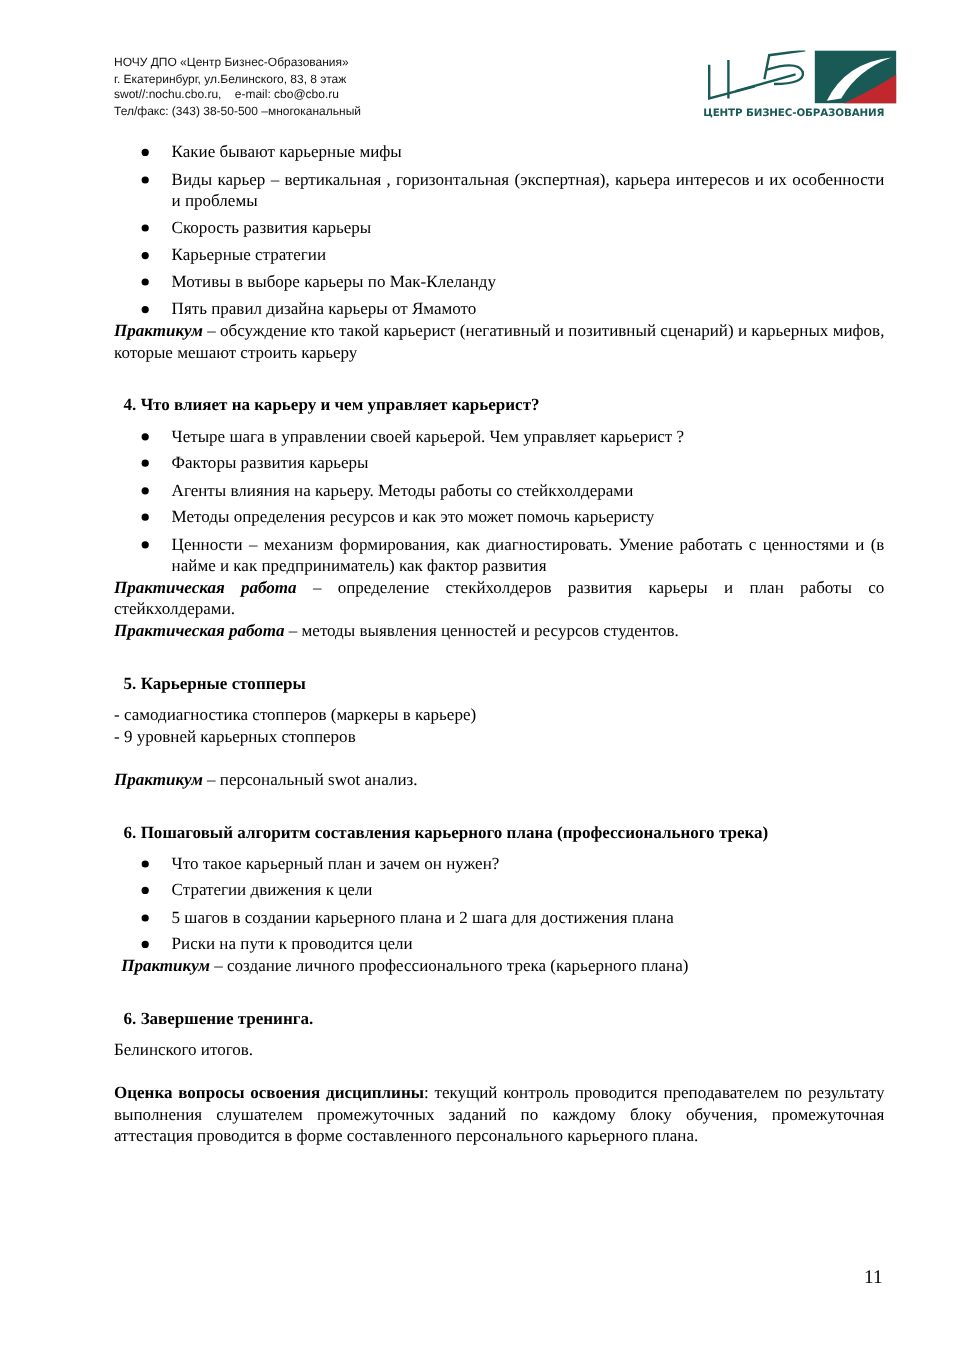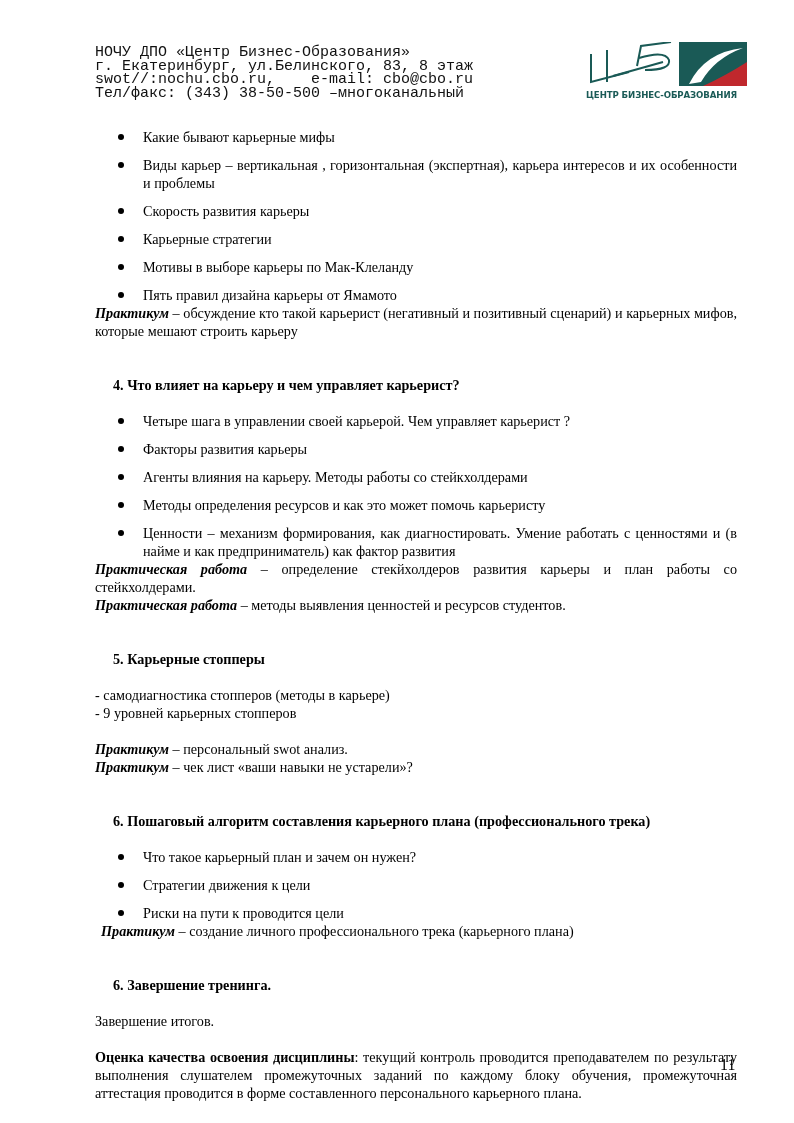--- a/index.html
+++ b/index.html
@@ -1,40 +1,40 @@
 <!DOCTYPE html>
 <html><head>
 <meta charset="utf-8">
 <style>
   html, body { margin: 0; padding: 0; background: #ffffff; }
   body { width: 794px; height: 1123px; position: relative; overflow: hidden; color: #000; }
   .header-info {
     position: absolute; left: 95px; top: 46px;
-    font-family: Liberation Mono, monospace; font-size: 15px; line-height: 13.5px; color: #111;
+    font-family: Liberation Sans, sans-serif; font-size: 10px; line-height: 13.5px; color: #111;
   }
   .header-info div { white-space: pre; }
   .logo { position: absolute; left: 585px; top: 42px; width: 162px; height: 62px; }
   .logo-caption {
     position: absolute; left: 586px; top: 90px; width: 162px;
     font-family: "DejaVu Sans", sans-serif; font-weight: bold; font-size: 8.6px;
     color: #1a5a56; letter-spacing: -0.1px; white-space: nowrap;
   }
   .content {
     position: absolute; left: 95px; top: 118px; width: 642px;
     font-family: "Liberation Serif", serif; font-size: 14.2px; line-height: 18px;
   }
   ul.bullets { list-style: none; margin: 0; padding: 0; }
-  ul.bullets li { position: relative; padding-left: 48px; margin-bottom: 4.5px; text-align: justify; line-height: 18px; margin-top: 10px; }
+  ul.bullets li { position: relative; padding-left: 48px; margin-bottom: 4.5px; text-align: justify; line-height: 18px; }
   ul.bullets li::before {
     content: ""; position: absolute; left: 23px; top: 6px; width: 6px; height: 6px;
     border-radius: 50%; background: #000;
   }
   .para { text-align: justify; margin: 0; }
   .gap { height: 18px; }
-  .h { font-weight: bold; margin: 18px; }
+  .h { font-weight: bold; margin: 8px; }
   .bi { font-weight: bold; font-style: italic; }
   .b { font-weight: bold; }
   .page-num {
     position: absolute; left: 720px; top: 1056px;
     font-family: "Liberation Serif", serif; font-size: 16px;
   }
 </style>
 </head>
 <body>
 
@@ -79,36 +79,36 @@
     <li> Факторы развития карьеры</li>
     <li>Агенты влияния на карьеру. Методы работы со стейкхолдерами</li>
     <li>Методы определения ресурсов и как это может помочь карьеристу</li>
     <li style="margin-bottom:0">Ценности – механизм формирования, как диагностировать. Умение работать с ценностями и (в найме и как предприниматель) как фактор развития</li>
   </ul>
   <p class="para"><span class="bi">Практическая работа</span><span> – определение стекйхолдеров развития карьеры и план работы со стейкхолдерами.</span></p>
   <p class="para"><span class="bi">Практическая работа</span><span> – методы выявления ценностей и ресурсов студентов.</span></p>
   <div class="gap"></div>
 
   <p class="h">5. Карьерные стопперы</p>
-  <p class="para">- самодиагностика стопперов (методы в карьере)</p>
+  <p class="para">- самодиагностика стопперов (маркеры в карьере)</p>
   <p class="para">- 9 уровней карьерных стопперов</p>
   <div class="gap"></div>
   <p class="para"><span class="bi">Практикум</span><span> – персональный swot анализ.</span></p>
-  <p class="para"><span class="bi">Практикум</span><span> – чек лист «ваши навыки не устарели»?</span></p>
   <div class="gap"></div>
 
   <p class="h">6.  Пошаговый алгоритм составления карьерного плана (профессионального трека)</p>
   <ul class="bullets">
     <li>Что такое карьерный план и зачем он нужен?</li>
     <li>Стратегии движения к цели</li>
+    <li>5 шагов в создании карьерного плана и 2 шага для достижения плана</li>
     <li style="margin-bottom:0">Риски на пути к проводится цели</li>
   </ul>
   <p class="para" style="padding-left:6px"><span class="bi">Практикум</span><span> – создание личного профессионального трека (карьерного плана)</span></p>
   <div class="gap"></div>
 
   <p class="h">6. Завершение тренинга.</p>
-  <p class="para">Завершение итогов.</p>
+  <p class="para">Белинского итогов.</p>
   <div class="gap"></div>
 
-  <p class="para"><span class="b">Оценка качества освоения дисциплины</span><span>: текущий контроль проводится преподавателем по результату выполнения слушателем промежуточных заданий по каждому блоку обучения, промежуточная аттестация проводится в форме составленного персонального карьерного плана.</span></p>
+  <p class="para"><span class="b">Оценка вопросы освоения дисциплины</span><span>: текущий контроль проводится преподавателем по результату выполнения слушателем промежуточных заданий по каждому блоку обучения, промежуточная аттестация проводится в форме составленного персонального карьерного плана.</span></p>
 </div>
 
 <div class="page-num">11</div>
 
 </body></html>

